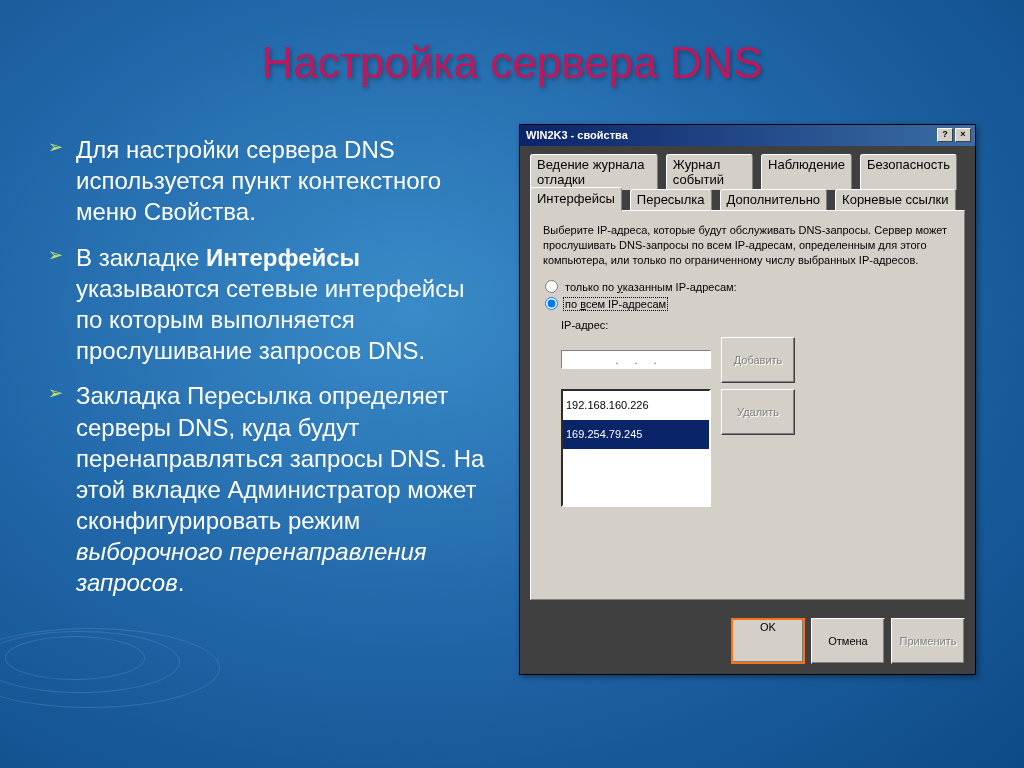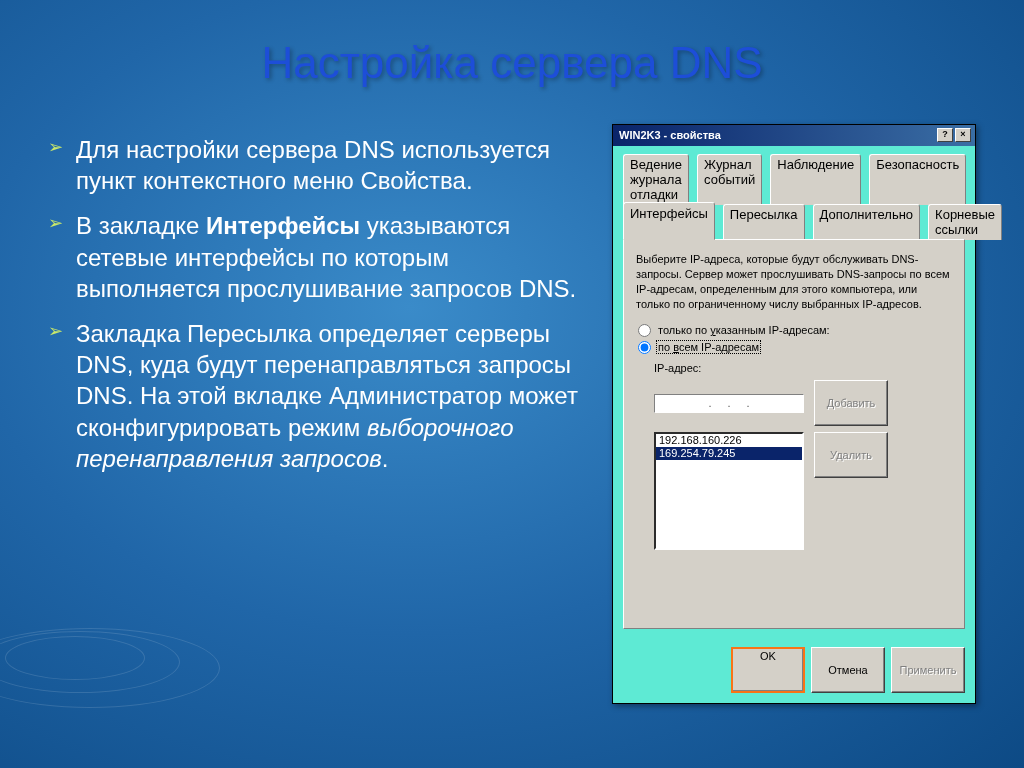--- a/index.html
+++ b/index.html
@@ -5,40 +5,40 @@
 * { box-sizing: border-box; margin: 0; padding: 0; }
 body {
   width: 1024px; height: 768px;
   background: radial-gradient(ellipse at 40% 40%, #3a8bc9 0%, #2066a8 50%, #0d4a85 100%);
   font-family: Arial, sans-serif;
   overflow: hidden;
   position: relative;
 }
 .slide-title {
   text-align: center;
-  color: #1d4ed8;
+  color: #be185d;
   font-size: 44px;
   font-weight: normal;
   padding: 38px 0 18px;
   text-shadow: 2px 2px 4px rgba(0,0,0,0.3);
 }
 .content-row { display: flex; padding: 0 48px; gap: 24px; }
 .bullets { flex: 1; color: #fff; font-size: 24px; line-height: 1.3; padding-top: 28px; }
 .bullets li { list-style: none; margin-bottom: 14px; padding-left: 28px; position: relative; }
 .bullets li::before {
   content: "➢"; position: absolute; left: 0; top: 2px;
   color: #c9e86a; font-size: 18px;
 }
 .bold { font-weight: bold; }
 .italic { font-style: italic; }
 
 
 .win-dialog {
-  width: 364px;
-  background: #5eead4;
+  width: 457px;
+  background: #404040;
   border: 1px solid #000;
   font-family: Tahoma, sans-serif;
   font-size: 11px;
   box-shadow: 2px 2px 6px rgba(0,0,0,0.4);
   margin-top: 18px;
 }
 .titlebar {
   background: linear-gradient(to right, #0a246a, #3a6ea5);
   color: #fff;
   font-weight: bold;
@@ -117,21 +117,21 @@
   cursor: pointer;
 }
 .win-btn.disabled { color: #808080; text-shadow: 1px 1px 0 #fff; cursor: default; }
 .listbox {
   width: 150px; height: 118px;
   background: #fff;
   border: 2px inset #fff;
   border-top-color: #808080; border-left-color: #808080;
   overflow: hidden;
 }
-.li-item { padding: 0 3px; font-size: 11px; line-height: 13px; }
+.li-item { padding: 8px 3px; font-size: 11px; line-height: 13px; }
 .li-item.sel { background: #0a246a; color: #fff; }
 .bottom-btns {
   display: flex; justify-content: flex-end; gap: 6px;
   padding: 8px 10px 10px;
 }
 .bottom-btns .win-btn { width: 74px; }
 .bottom-btns .win-btn.default { border: 2px solid #f97316; padding: 1px 0; }
 
 
 .ripple { position: absolute; border: 1px solid rgba(255,255,255,0.13); border-radius: 50%; }

